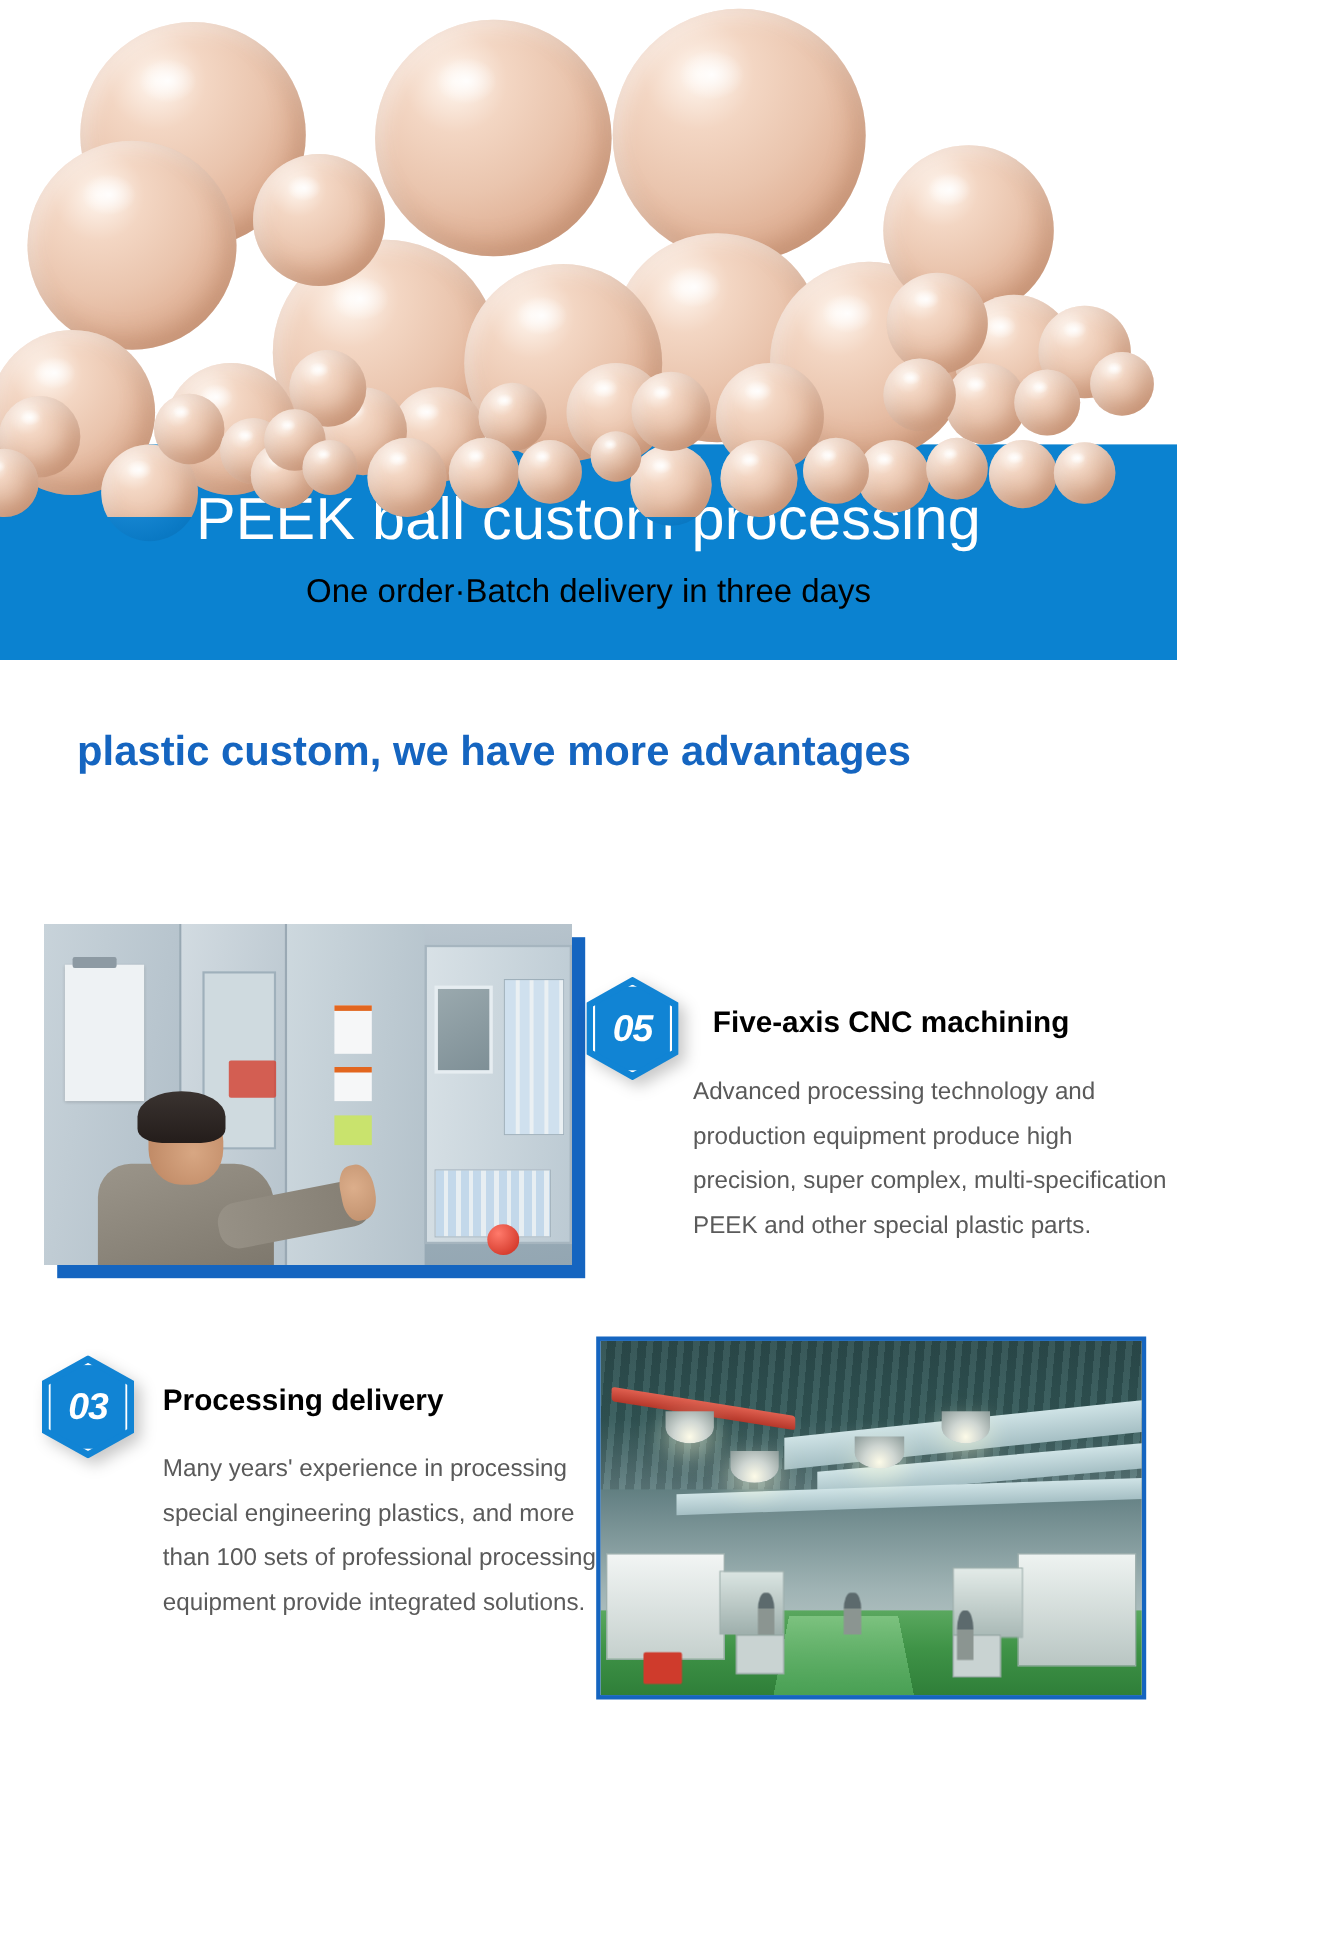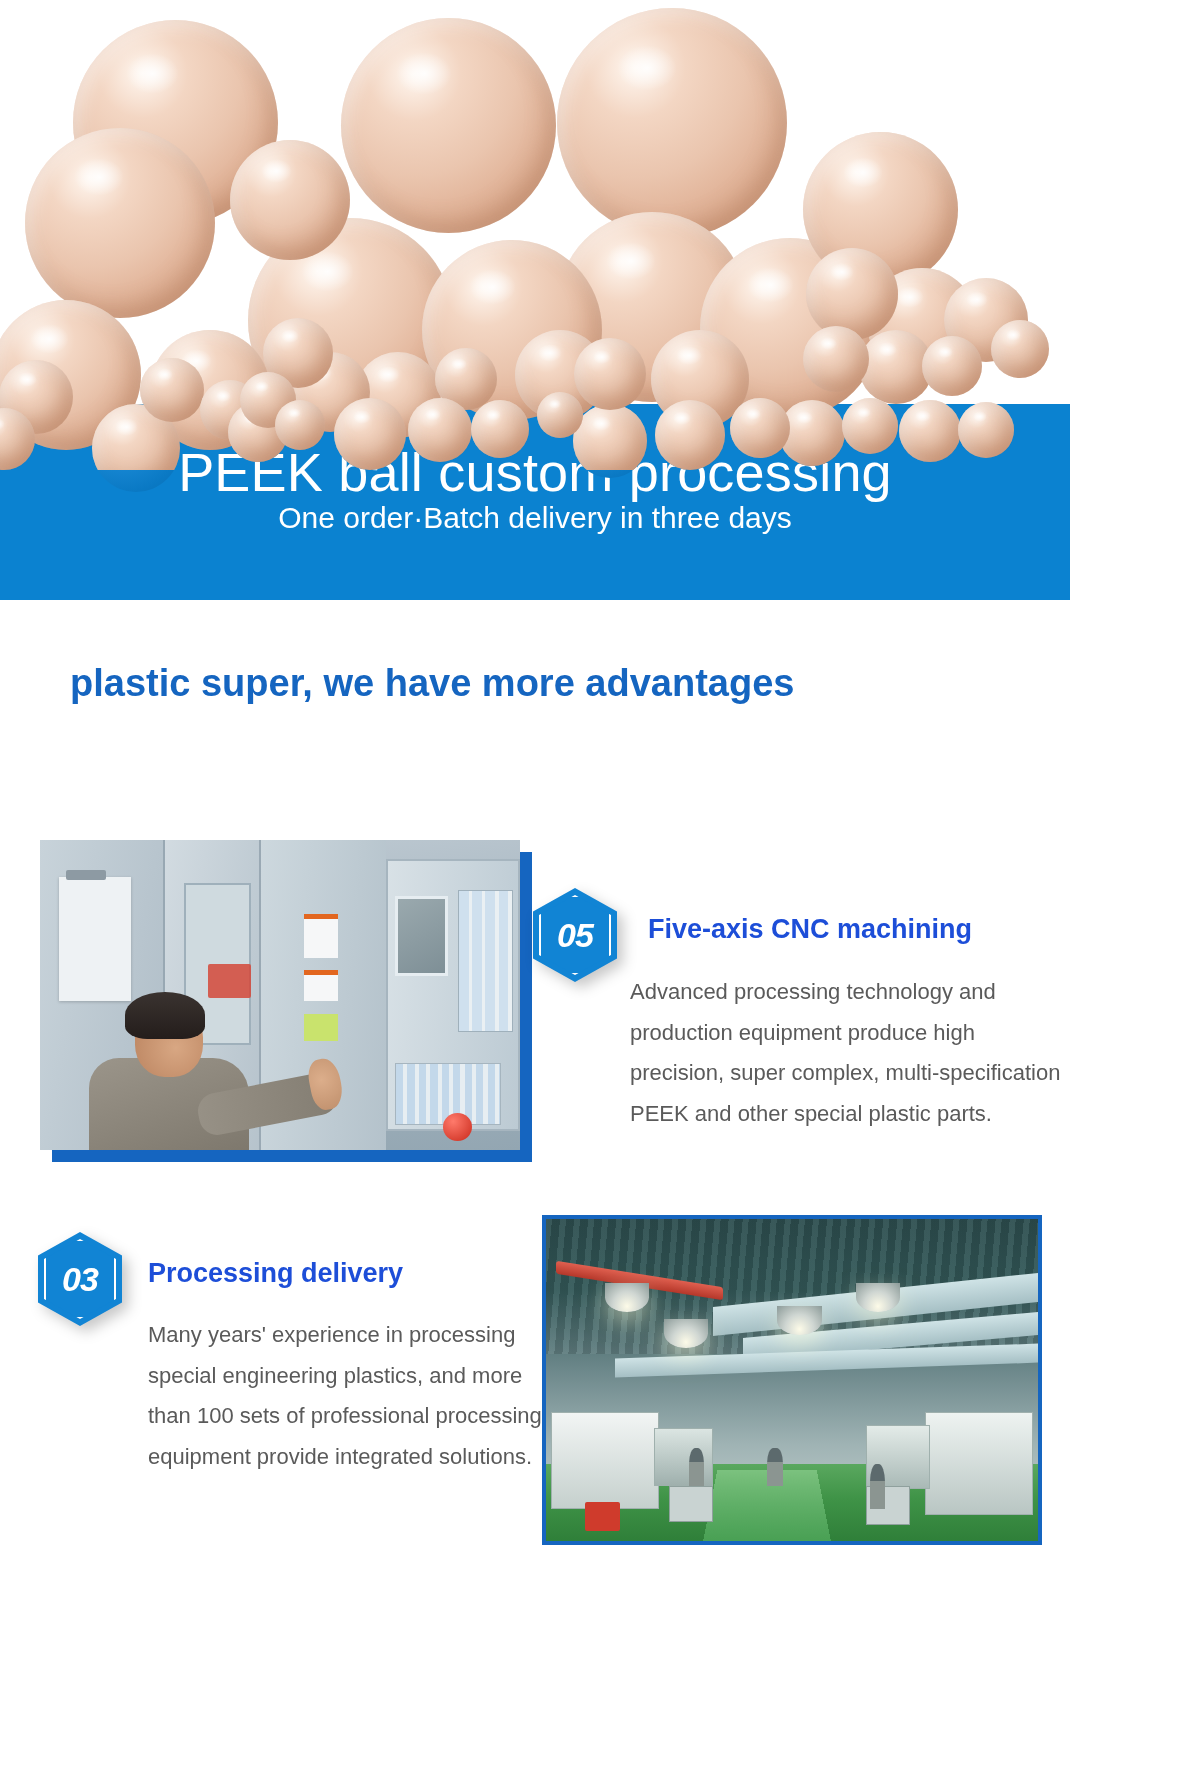--- a/index.html
+++ b/index.html
@@ -34,21 +34,21 @@
     background:radial-gradient(circle at 34% 26%, #2a97dd 0%, #1a8ad6 35%, #0a79c4 75%, #0a6fb4 100%);
     box-shadow:none;
   }
   .banner-balls .ball::after{ background:radial-gradient(ellipse at center, rgba(255,255,255,.13), rgba(255,255,255,0) 70%); }
   .banner-text { position:absolute; left:0; top:0; width:100%; z-index:6; text-align:center; }
   .banner-title {
     color:#fff; font-size:54px; font-weight:400; letter-spacing:.2px;
     line-height:1.05; margin-top:40px;
   }
   .banner-sub {
-    color:#ffffff; font-size:30px; font-weight:400; line-height:1.1;
+    color:#000000; font-size:30px; font-weight:400; margin-top:20px; line-height:1.1;
   }
 
   
   .section-head {
     position:absolute; left:70px; top:655px; width:960px;
     color:#1565c0; font-size:38px; font-weight:bold; line-height:1.48;
   }
 
   
   .card { position:absolute; }
@@ -145,21 +145,21 @@
   .hex-in {
     position:absolute; left:6px; top:7px; right:6px; bottom:7px;
     background:#1184d4; border:2px solid #fff;
     clip-path:polygon(50% 0%, 100% 25%, 100% 75%, 50% 100%, 0% 75%, 0% 25%);
   }
   .hex-num {
     position:absolute; inset:0; display:flex; align-items:center; justify-content:center;
     color:#fff; font-size:34px; font-weight:bold; font-style:italic; letter-spacing:-1px;
   }
 
-  .card-title { color:#1d4ed8; font-size:27px; font-weight:bold; }
+  .card-title { color:#000000; font-size:27px; font-weight:bold; }
   .card-body  { color:#5a5a5a; font-size:22px; line-height:1.85; }
 
   
   #card1 { left:0; top:832px; width:1070px; height:340px; }
   #c1-photo { position:absolute; left:40px; top:8px; }
   #c1-photo .photo-border { left:12px; top:12px; width:480px; height:310px; }
   #c1-photo .photo { left:0; top:0; }
   #c1-badge { position:absolute; left:533px; top:888px; }
   #c1-title { position:absolute; left:648px; top:914px; width:420px; }
   #c1-text  { position:absolute; left:630px; top:972px; width:436px; }
@@ -260,21 +260,21 @@
         <div class="ball" style="left: 537px; top: 392px; width: 46px; height: 46px; z-index: 88;"></div>
       </div>
     <div class="banner-text">
       <div class="banner-title">PEEK ball custom processing</div>
       <div class="banner-sub">One order·Batch delivery in three days</div>
     </div>
   </div>
 </div>
 
 <div class="section-head">
-  <div>plastic super, we have more advantages</div>
+  <div>plastic custom, we have more advantages</div>
 </div>
 
 <div class="card" id="card1">
   <div class="photo-wrap" id="c1-photo">
     <div class="photo-border"></div>
     <div class="photo photo1">
       <div class="p1-bg"></div>
       <div class="p1-panelA"></div>
         <div class="p1-paper"></div>
       <div class="p1-door"></div>

